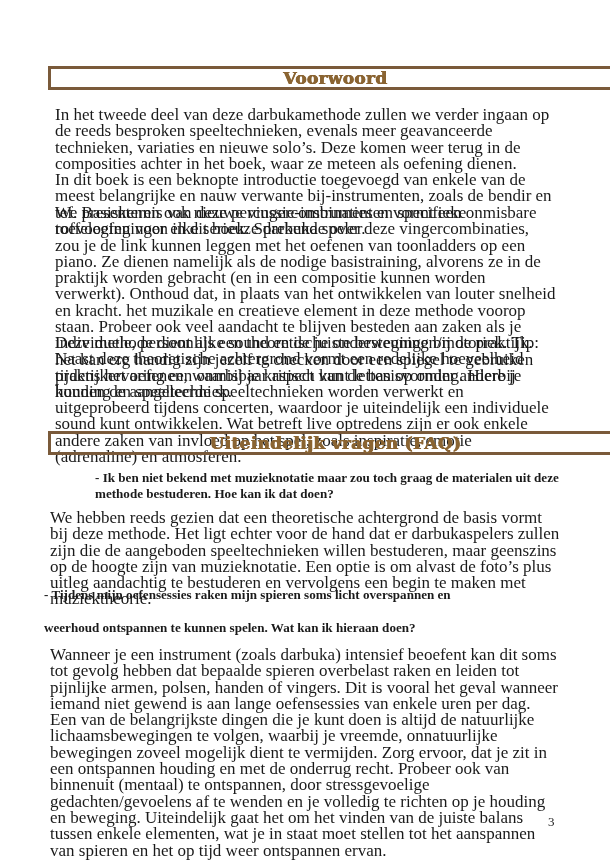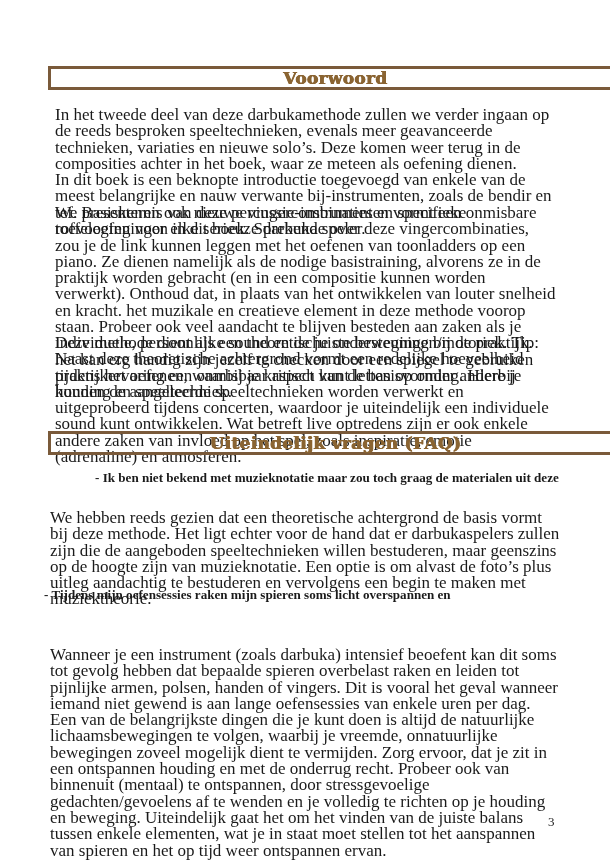--- a/index.html
+++ b/index.html
@@ -41,24 +41,26 @@
 <p class="para" style="top:205px;">We presenteren ook nieuwe vingercombinaties en specifieke roffeloefeningen in dit boek. Sprekende over deze vingercombinaties, zou je de link kunnen leggen met het oefenen van toonladders op een piano. Ze dienen namelijk als de nodige basistraining, alvorens ze in de praktijk worden gebracht (en in een compositie kunnen worden verwerkt). Onthoud dat, in plaats van het ontwikkelen van louter snelheid en kracht. het muzikale en creatieve element in deze methode voorop staan. Probeer ook veel aandacht te blijven besteden aan zaken als je individuele, persoonlijke sound en de juiste bewegingen/motoriek. Tip: het kan erg handig zijn jezelf te checken door een spiegel te gebruiken tijdens het oefenen, waarbij je kritisch kunt letten op onder andere je houding en speeltechniek.</p>
 
 <p class="para" style="top:335px;">Deze methode dient als een theoretische ondersteuning bij de praktijk. Naast deze theoretische achtergrond vormt een redelijke hoeveelheid praktijkervaring een onmisbaar aspect van de basisvorming. Hierbij kunnen de aangeleerde speeltechnieken worden verwerkt en uitgeprobeerd tijdens concerten, waardoor je uiteindelijk een individuele sound kunt ontwikkelen. Wat betreft live optredens zijn er ook enkele andere zaken van invloed op het spel, zoals inspiratie, emotie (adrenaline) en atmosferen.</p>
 
 <div class="section-box" style="top:431px;">
   <span class="section-title">Uiteindelijk vragen (FAQ)</span>
 </div>
 
 <p class="question" style="top:470px; left:95px; width:470px;">
   <span>-  Ik ben niet bekend met muzieknotatie maar zou toch graag de materialen uit deze</span><br>
+  <span>methode bestuderen. Hoe kan ik dat doen?</span>
 </p>
 
 <p class="para center" style="top:510px;">We hebben reeds gezien dat een theoretische achtergrond de basis vormt bij deze methode. Het ligt echter voor de hand dat er darbukaspelers zullen zijn die de aangeboden speeltechnieken willen bestuderen, maar geenszins op de hoogte zijn van muzieknotatie. Een optie is om alvast de foto’s plus uitleg aandachtig te bestuderen en vervolgens een begin te maken met muziektheorie.</p>
 
 <p class="question" style="top:587px; left:44px; width:510px;">
   <span>- Tijdens mijn oefensessies raken mijn spieren soms licht overspannen en</span><br>
   <br>
+  <span>weerhoud ontspannen te kunnen spelen. Wat kan ik hieraan doen?</span>
 </p>
 
 <p class="para center" style="top:647px;">Wanneer je een instrument (zoals darbuka) intensief beoefent kan dit soms tot gevolg hebben dat bepaalde spieren overbelast raken en leiden tot pijnlijke armen, polsen, handen of vingers. Dit is vooral het geval wanneer iemand niet gewend is aan lange oefensessies van enkele uren per dag. Een van de belangrijkste dingen die je kunt doen is altijd de natuurlijke lichaamsbewegingen te volgen, waarbij je vreemde, onnatuurlijke bewegingen zoveel mogelijk dient te vermijden. Zorg ervoor, dat je zit in een ontspannen houding en met de onderrug recht. Probeer ook van binnenuit (mentaal) te ontspannen, door stressgevoelige gedachten/gevoelens af te wenden en je volledig te richten op je houding en beweging. Uiteindelijk gaat het om het vinden van de juiste balans tussen enkele elementen, wat je in staat moet stellen tot het aanspannen van spieren en het op tijd weer ontspannen ervan.</p>
 
 <div class="page-number">3</div>
 
 </body></html>

